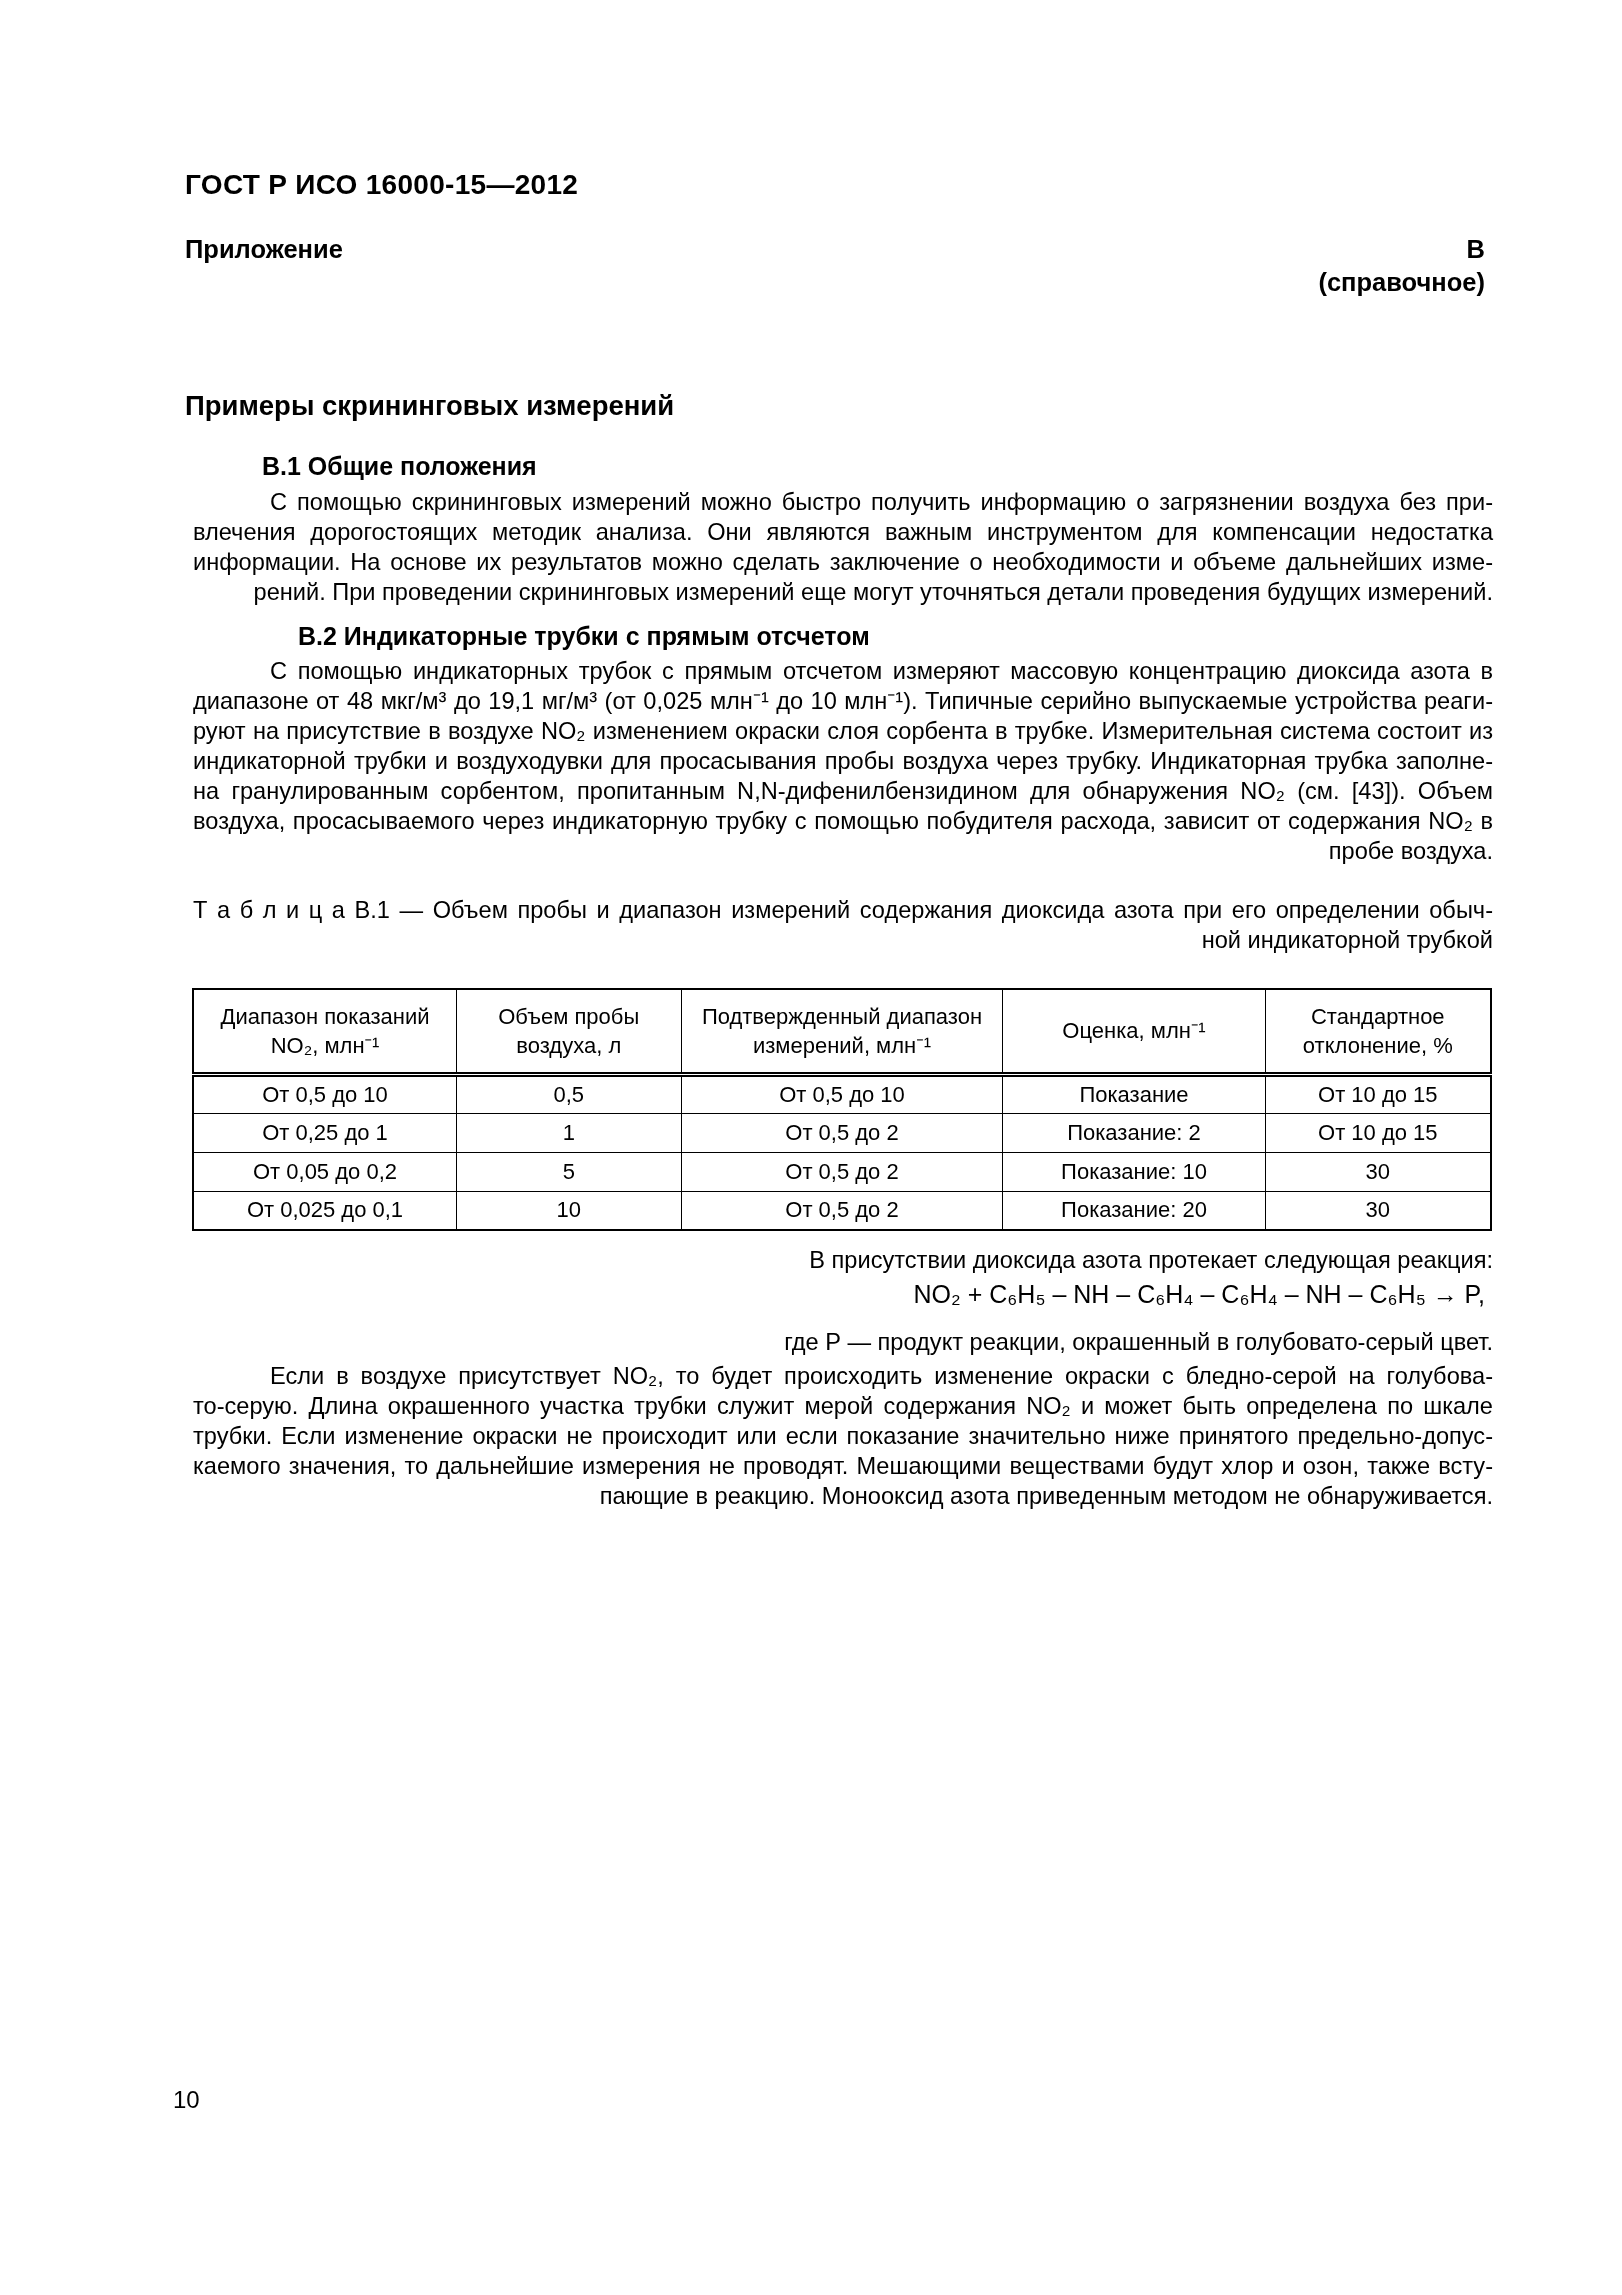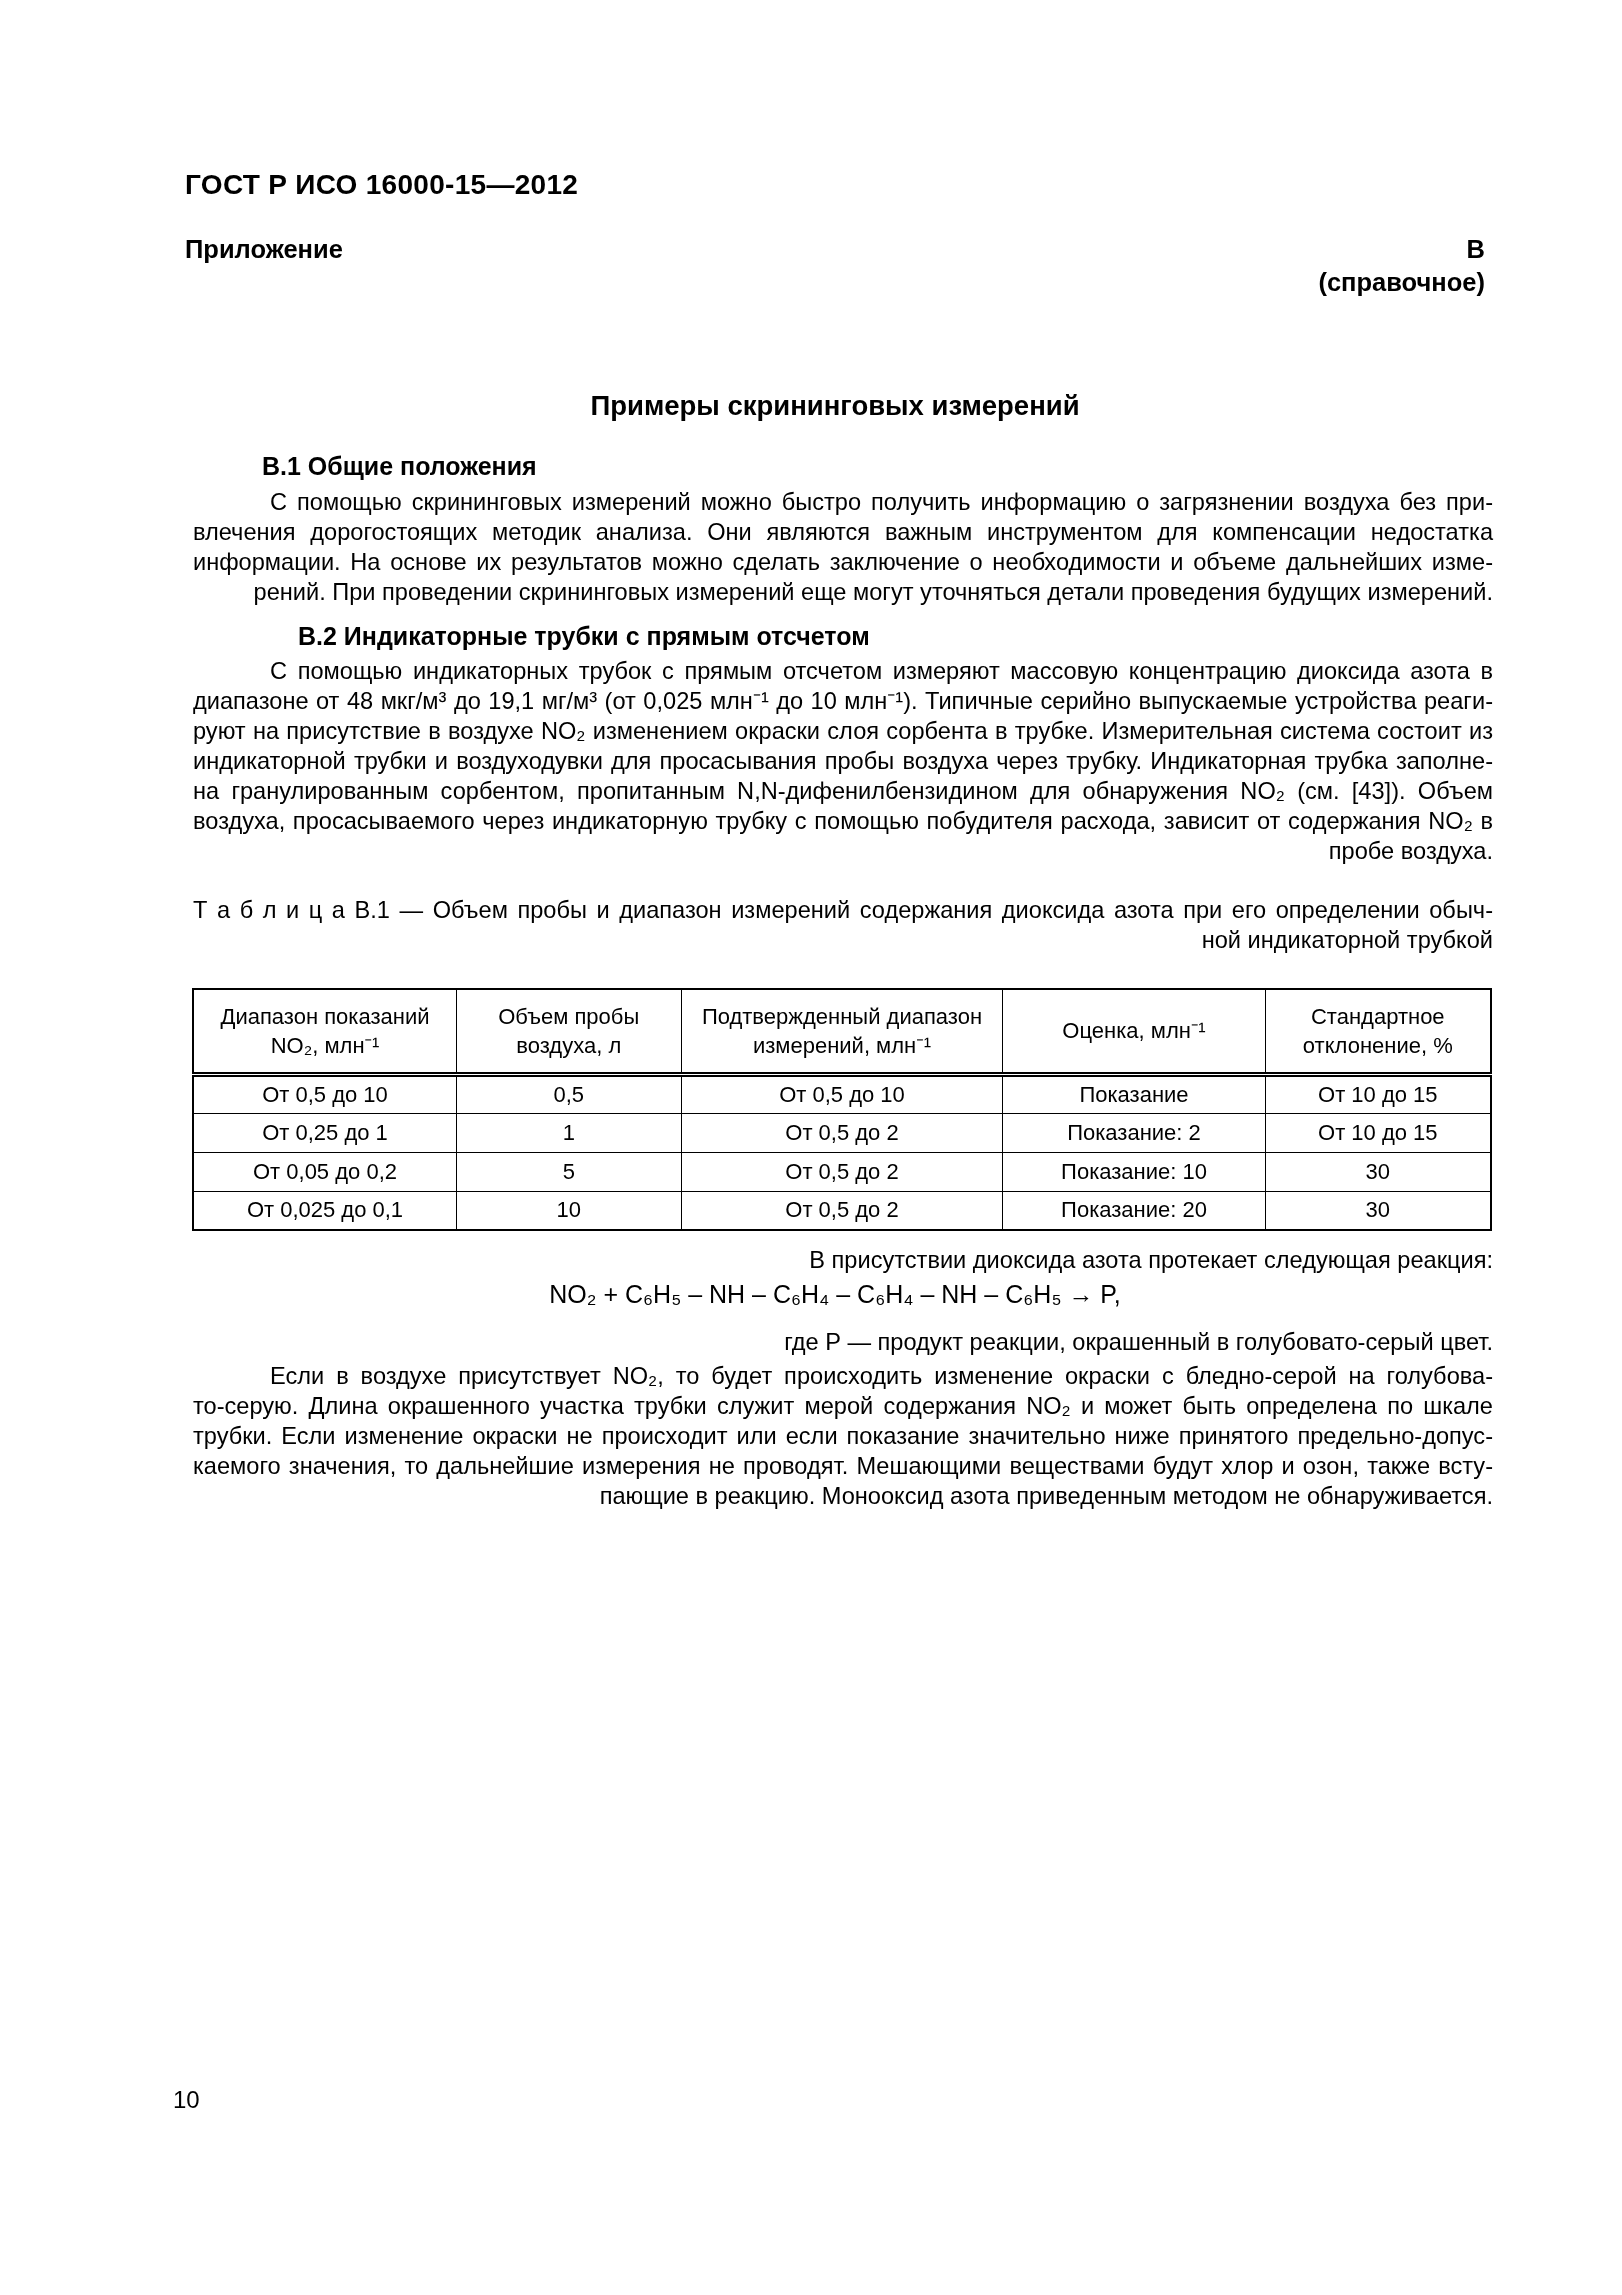--- a/index.html
+++ b/index.html
@@ -18,21 +18,21 @@
     font-size: 28px; font-weight: bold;
     letter-spacing: 0.3px;
   }
   .annex-block {
     left: 185px; top: 233px; width: 1300px;
     text-align: center; font-weight: bold;
     font-size: 25.5px; line-height: 33px;
   }
   .doc-title {
     left: 185px; top: 390px; width: 1300px;
-    text-align: center; font-weight: bold; font-size: 27.5px;
+    font-weight: bold; font-size: 27.5px;
   }
   .section-heading {
     left: 262px; font-weight: bold; font-size: 25px;
   }
   .b1-heading { top: 452px; }
   .b2-heading { top: 622px; margin-left: 36px; }
 
   .para {
     left: 185px; width: 1300px;
     font-size: 23.6px; line-height: 30px; margin-left: 8px;
@@ -43,21 +43,21 @@
   .intro     { top: 1245px; }
   .note      { top: 1327px; }
   .final-para{ top: 1361px; }
 
   .line-just { text-align: justify; text-align-last: justify; }
   .line-last { text-align: right; }
   .indent-first > div:first-child { text-indent: 77px; }
 
   .formula {
     left: 185px; top: 1280px; width: 1300px;
-    text-align: center; font-size: 25px;
+    text-align: right; font-size: 25px;
   }
 
   .doc-table {
     position: absolute;
     left: 192px; top: 960px;
     width: 1300px;
     border-collapse: collapse;
     table-layout: fixed;
     font-size: 22px;
     margin-top: 28px;

